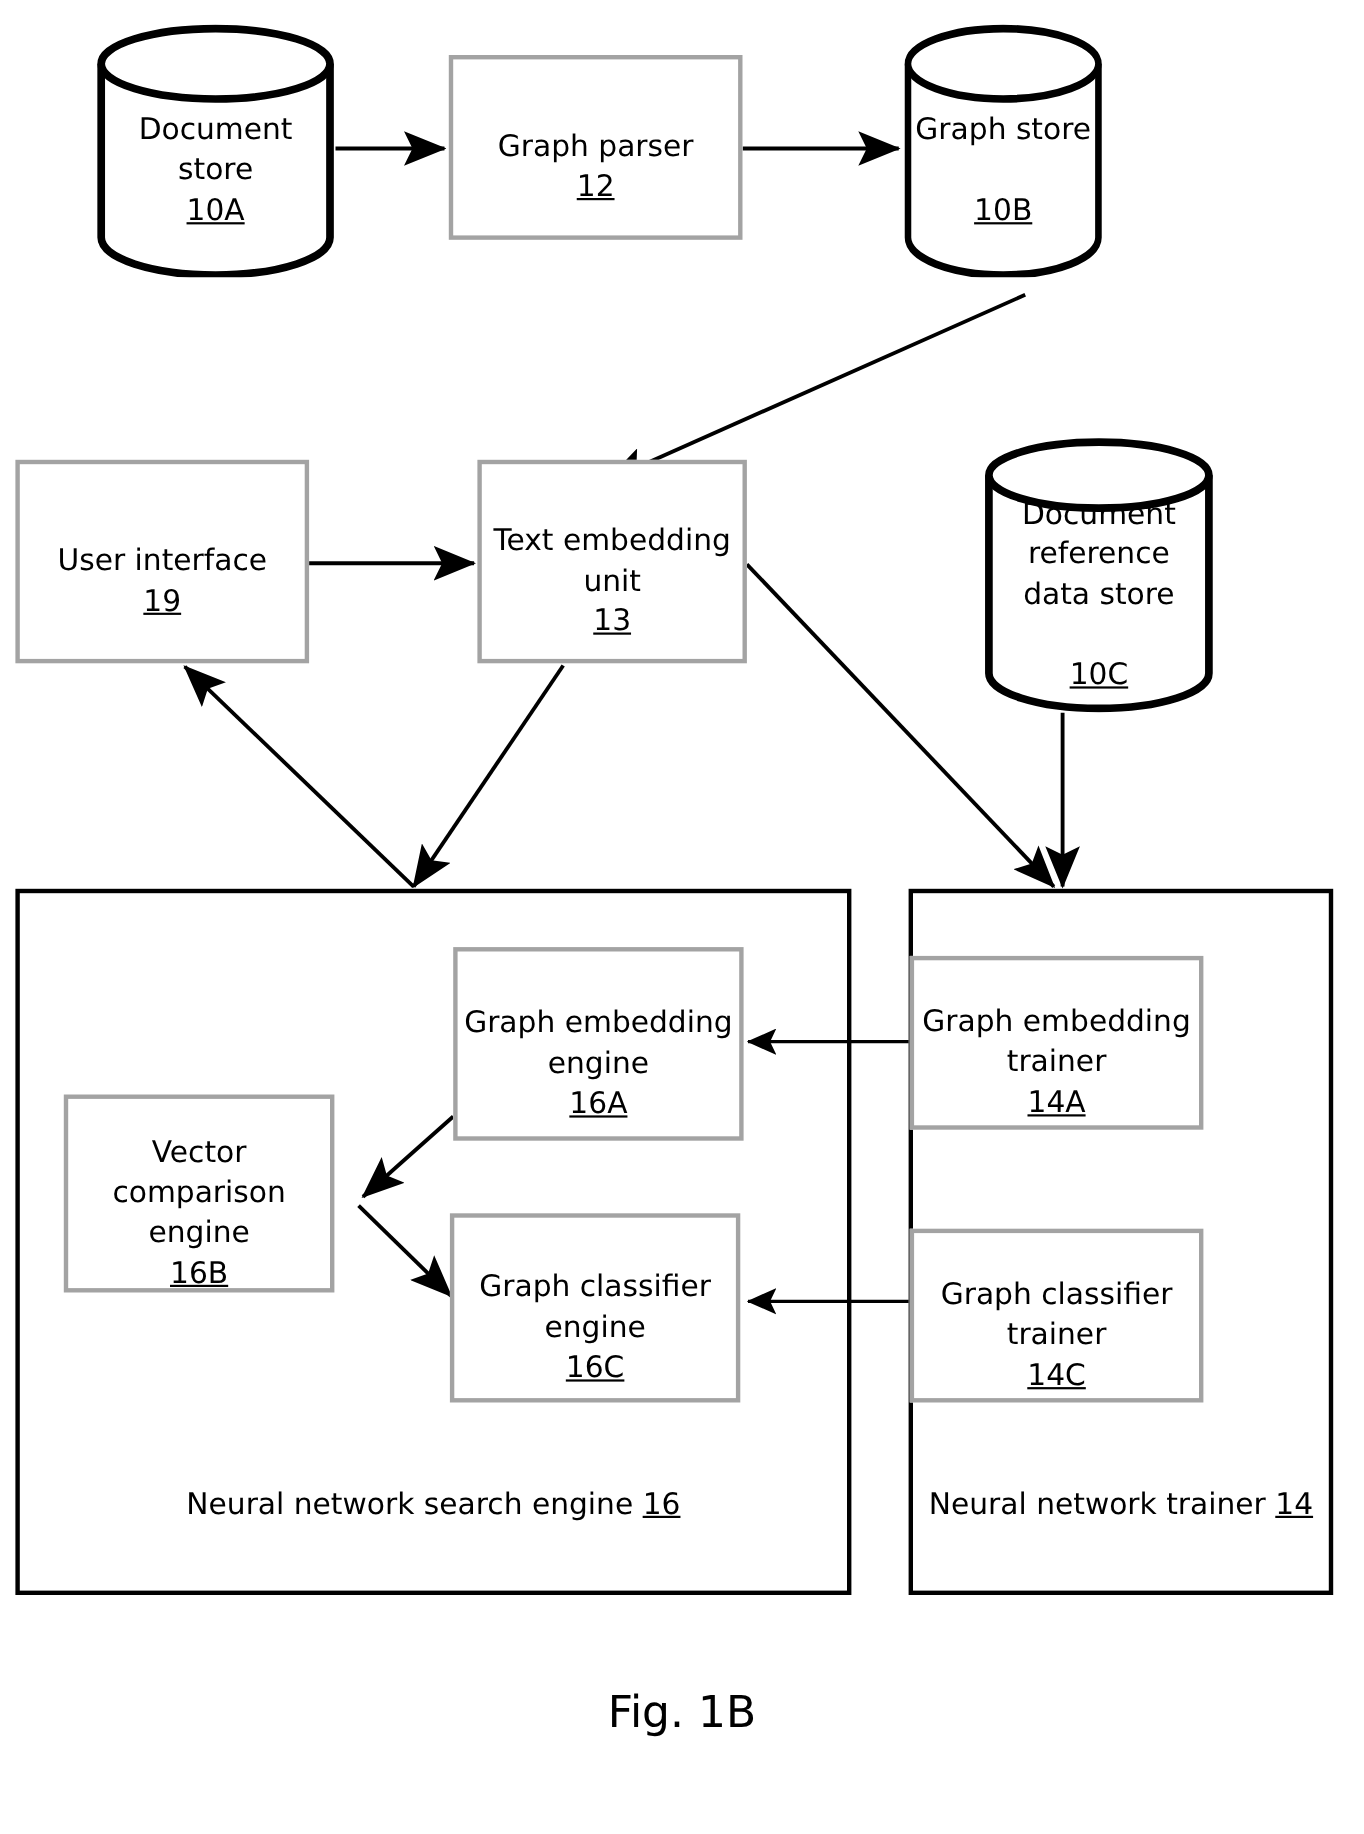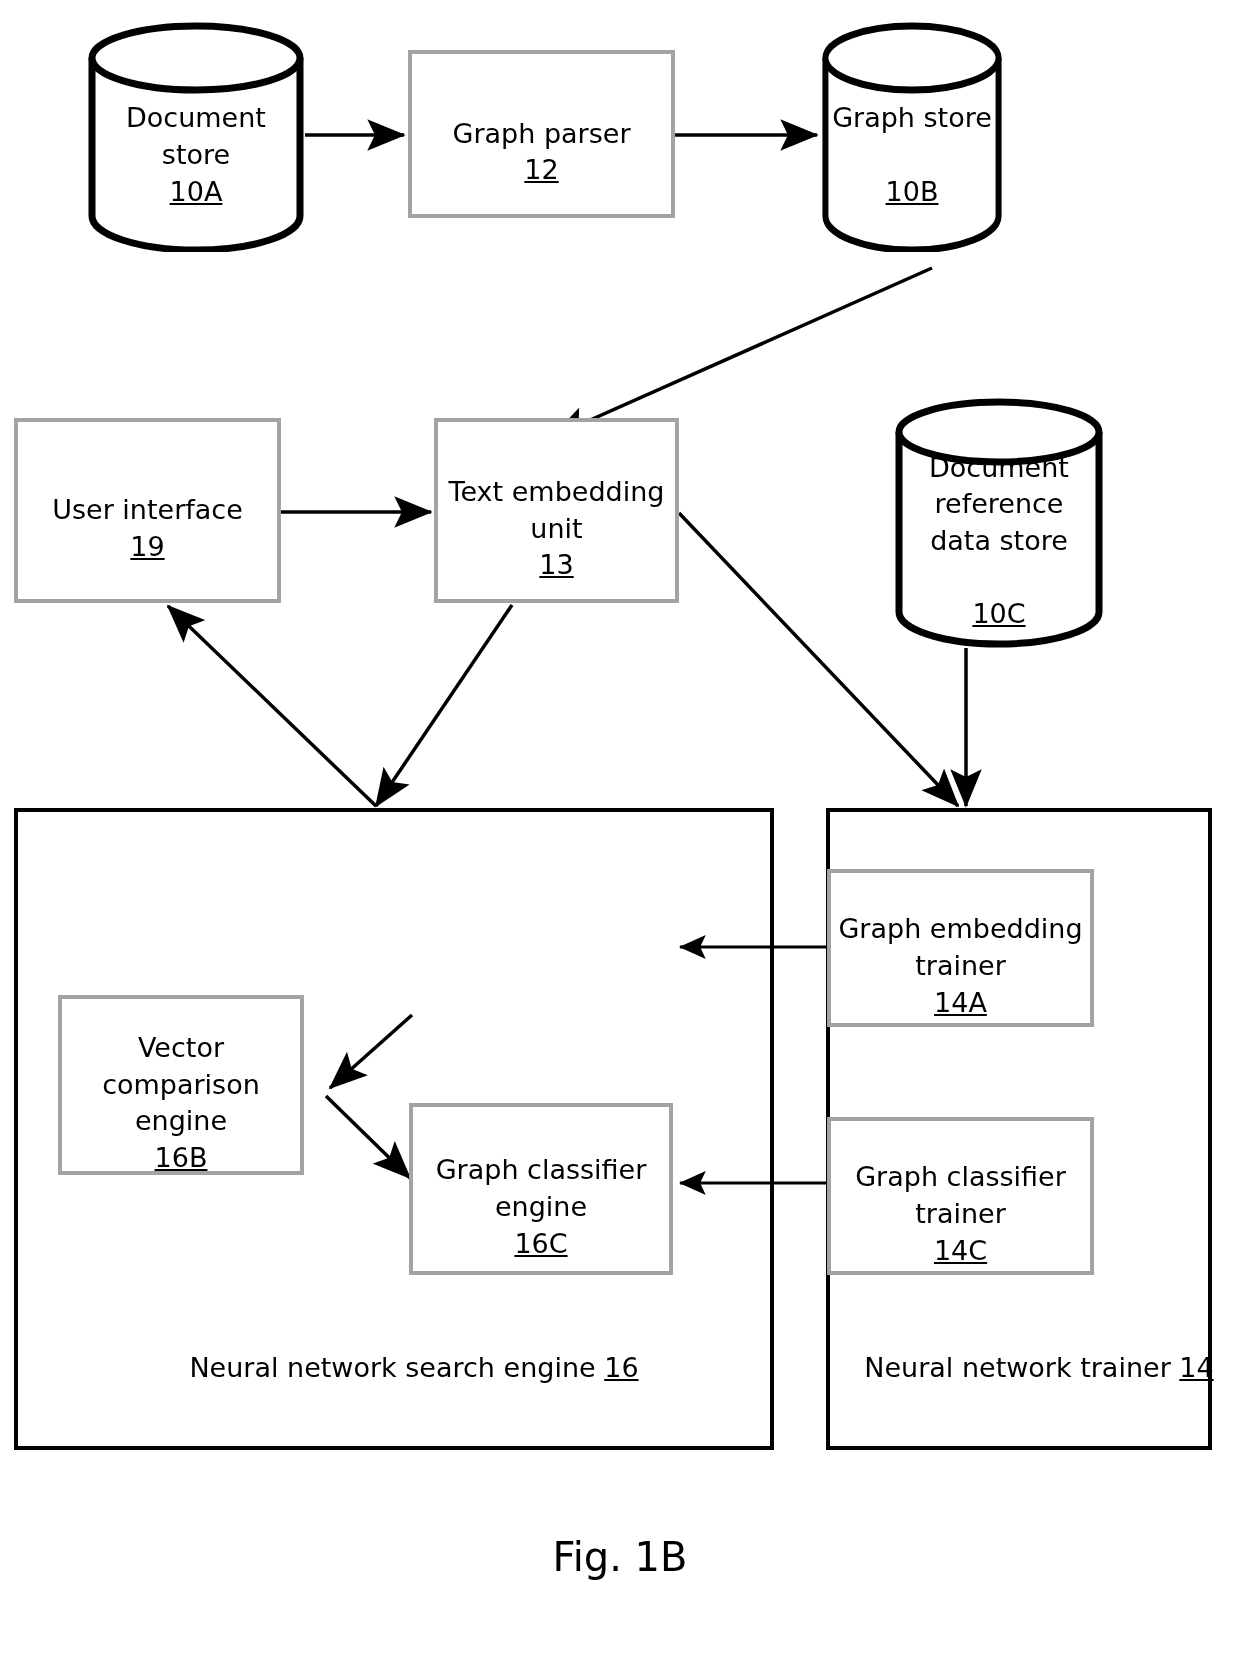--- a/index.html
+++ b/index.html
@@ -42,21 +42,20 @@
     display: block;
     background: transparent;
   }
   .container-label {
     position: absolute;
     left: 0;
     width: 100%;
     text-align: center;
     font-size: 27px;
     color: #000000;
-    margin-left: 20px;
   }
   .cyl {
     background: transparent;
     border: none;
   }
   .cyl .cyl-svg {
     position: absolute;
     left: 0; top: 0;
     width: 100%;
     height: 100%;
@@ -189,20 +188,26 @@
     </div>
   </div>
 
   <div class="node container-box" style="left:826px; top:808px; width:386px; height:642px;">
     <div class="container-label" style="bottom:auto; top:540px;text-align:center;">
       <span>Neural network trainer</span>
       <span class="ref">14</span>
     </div>
   </div>
 
+  <div class="node box" style="left:412px; top:861px; width:264px; height:176px;">
+    <div class="label">
+      <span>Graph embedding engine</span>
+      <span class="ref">16A</span>
+    </div>
+  </div>
 
   <div class="node box" style="left:58px; top:995px; width:246px; height:180px;">
     <div class="label">
       <span>Vector comparison engine</span>
       <span class="ref">16B</span>
     </div>
   </div>
 
   <div class="node box" style="left:409px; top:1103px; width:264px; height:172px;">
     <div class="label">

